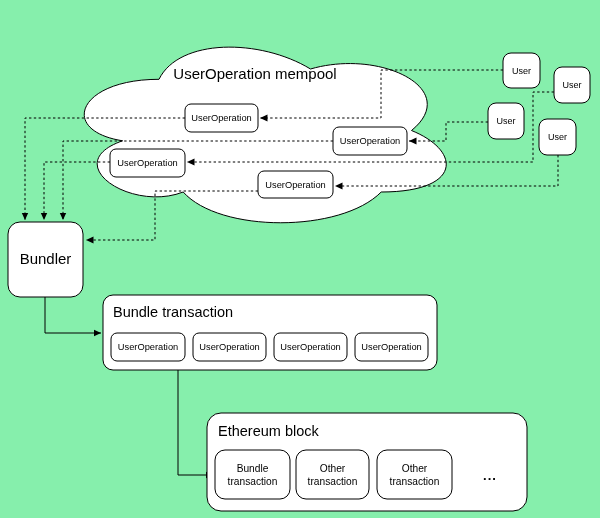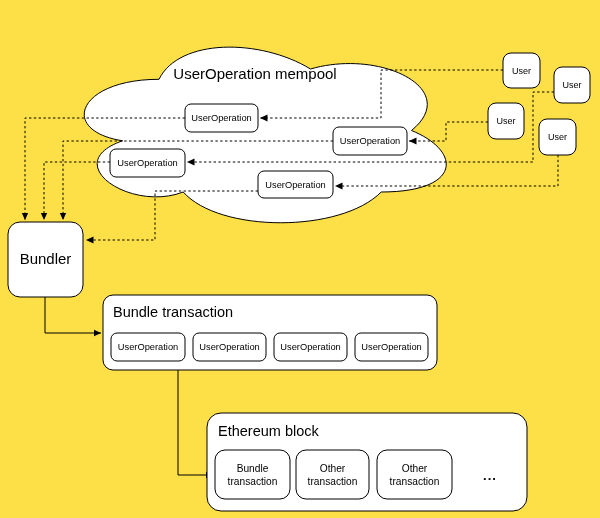--- a/index.html
+++ b/index.html
@@ -1,16 +1,16 @@
 <!DOCTYPE html>
 <html><head>
 <meta charset="utf-8">
 <style>
   html,body{margin:0;padding:0;background:#ffffff;}
-  .stage{position:relative;width:600px;height:518px;background:#fde047;overflow:hidden;}
+  .stage{position:relative;width:600px;height:518px;background:#86efac;overflow:hidden;}
   svg{display:block;}
   text{font-family:"Liberation Sans","DejaVu Sans",sans-serif;fill:#000;}
   .t-cloud-title{font-size:15px;text-anchor:middle;}
   .t-node{font-size:9.3px;text-anchor:middle;}
   .t-user{font-size:9px;text-anchor:middle;}
   .t-bundler{font-size:15px;text-anchor:middle;}
   .t-section{font-size:14.5px;text-anchor:start;}
   .t-block{font-size:10.2px;text-anchor:middle;}
   .t-dots{font-size:13px;font-weight:bold;text-anchor:middle;letter-spacing:1px;}
   .shape{fill:#ffffff;stroke:#000000;stroke-width:1;}

